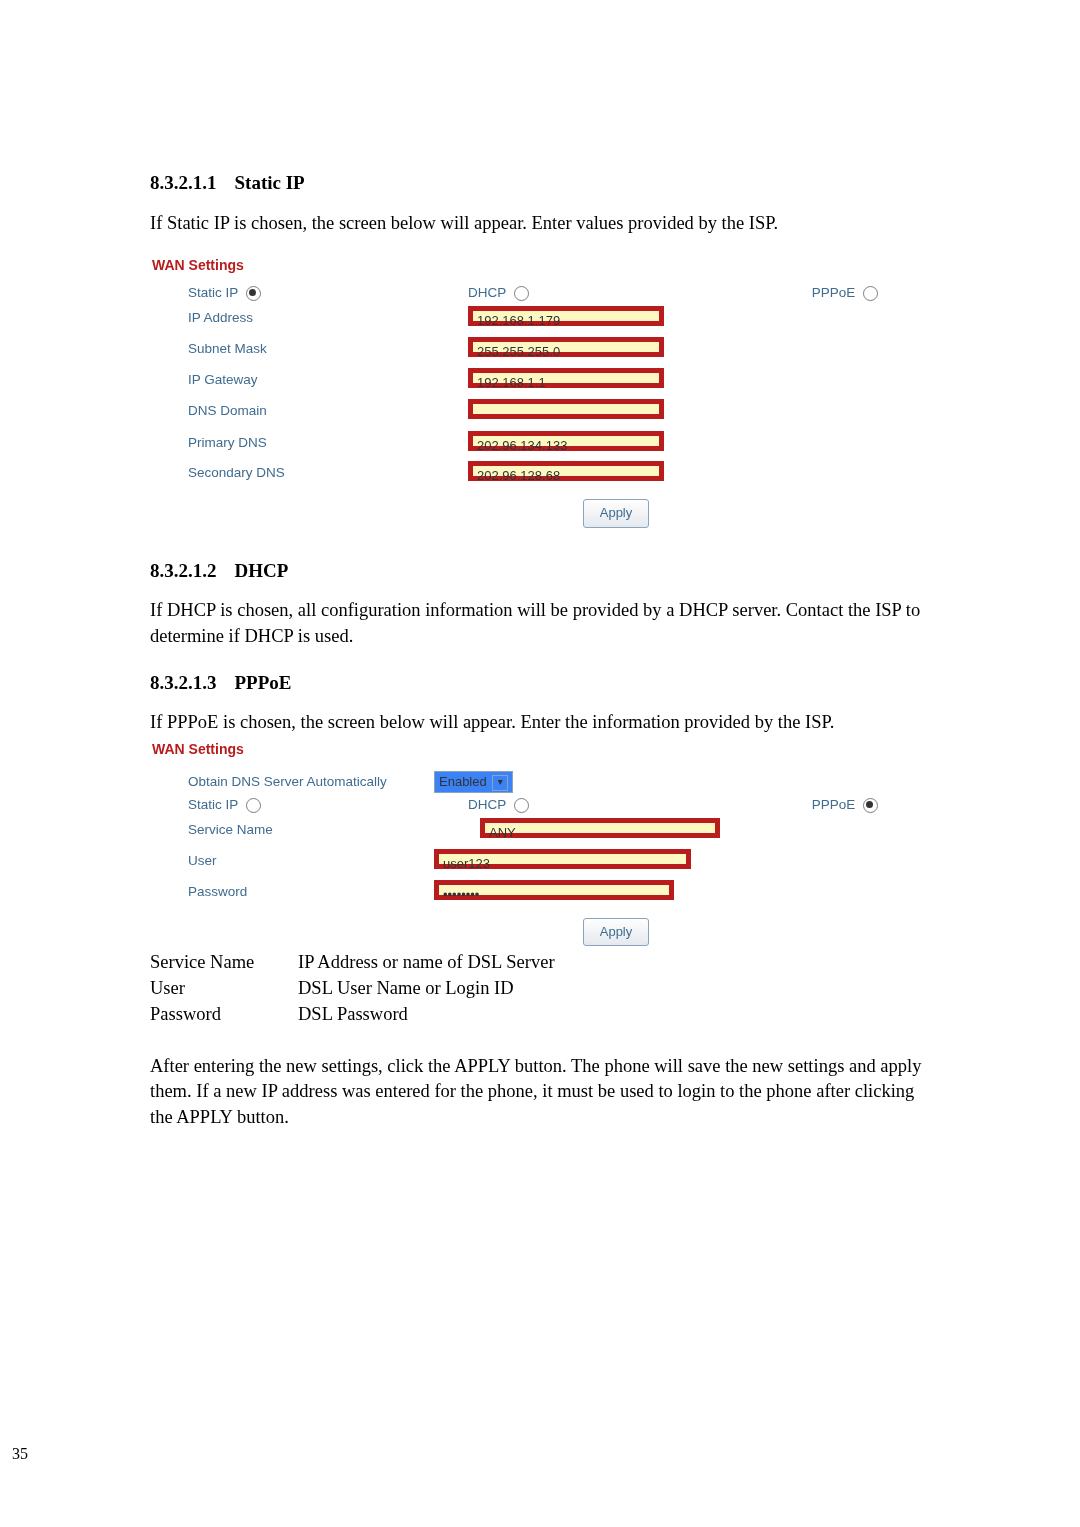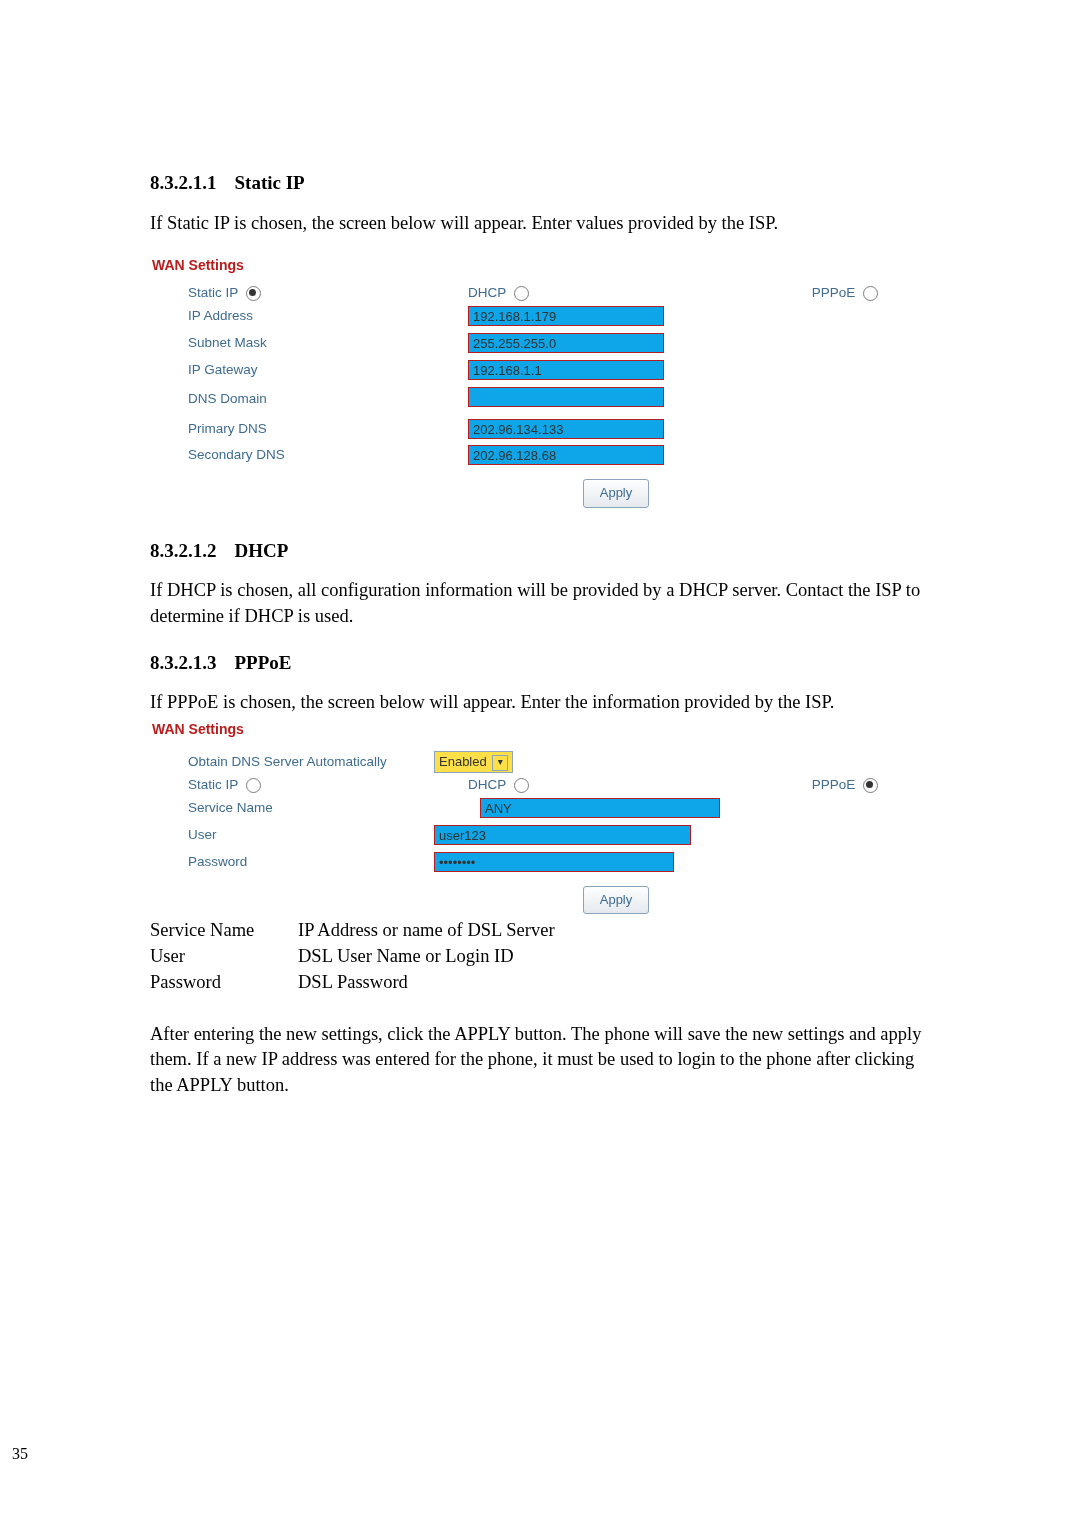--- a/index.html
+++ b/index.html
@@ -86,32 +86,32 @@
     background: #333;
     border-radius: 50%;
     top: 2px;
     left: 2px;
   }
   .input {
     display: inline-block;
     width: 196px;
     height: 20px;
     line-height: 20px;
-    border: 1px solid #b91c1c;
-    background: #0ea5e9;
+    border: 5px solid #b91c1c;
+    background: #fef9c3;
     padding: 0 4px;
     font-family: Verdana, Arial, sans-serif;
     font-size: 13px;
     color: #333;
     box-sizing: border-box;
   }
   .select {
     display: inline-block;
     border: 1px solid #8aa4be;
-    background: #fde047;
+    background: #3b82f6;
     padding: 1px 4px;
     font-family: Verdana, Arial, sans-serif;
     font-size: 13px;
     color: #333;
   }
   .select .chev {
     display: inline-block;
     border: 1px solid #8aa4be;
     width: 14px;
     height: 14px;

